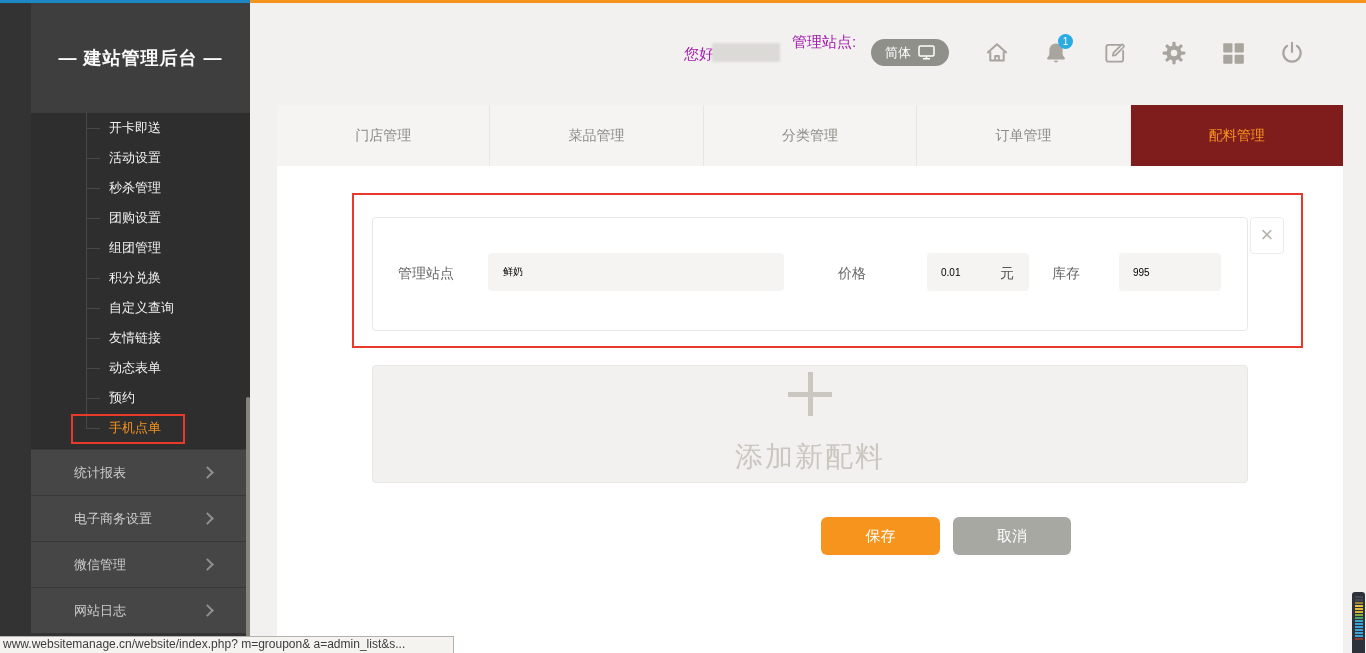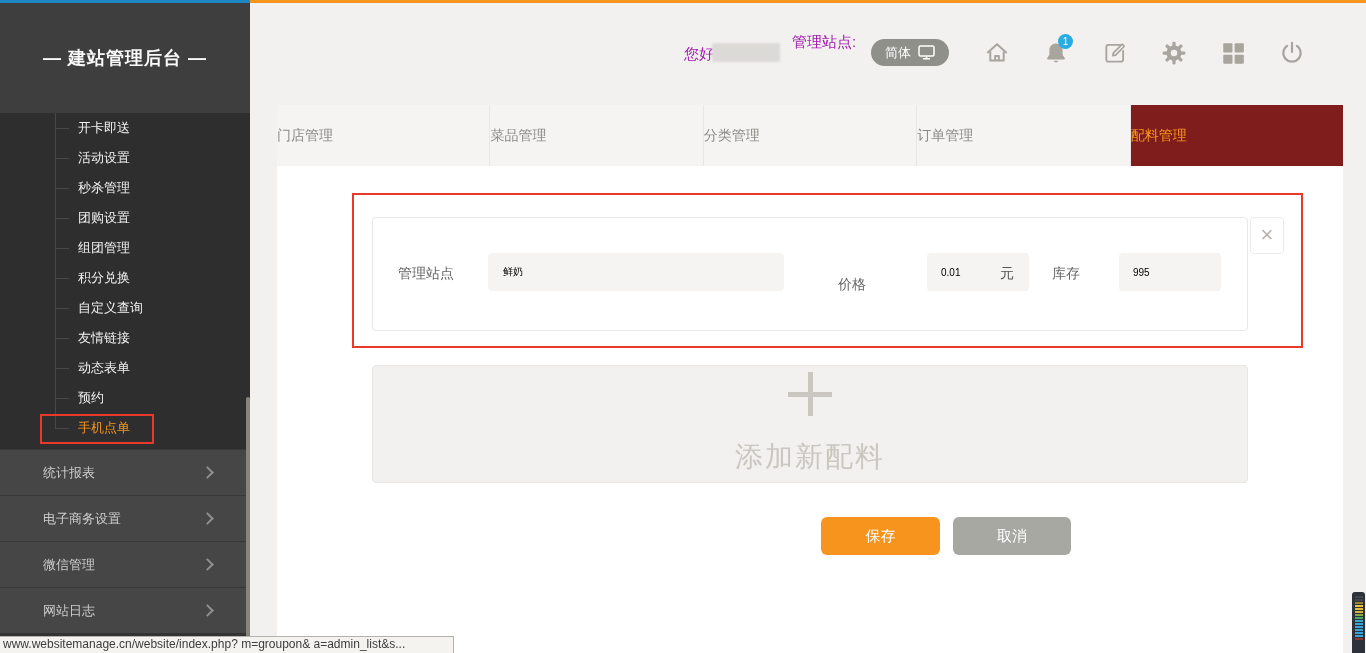--- a/index.html
+++ b/index.html
@@ -4,21 +4,21 @@
 <style>
   * { margin:0; padding:0; box-sizing:border-box; }
   body { font-family:"Liberation Sans","DejaVu Sans",sans-serif; }
   .page { position:relative; width:1366px; height:653px; background:#f2f1ef; overflow:hidden; }
 
   
   .bar-blue   { position:absolute; left:0; top:0; width:250px; height:3px; background:#1d87c6; }
   .bar-orange { position:absolute; left:250px; top:0; width:1116px; height:3px; background:#f7941d; }
 
   
-  .sidebar { position:absolute; left:0; top:3px; width:250px; height:650px; background:#333333; }
+  .sidebar { position:absolute; left:0; top:3px; width:250px; height:650px; background:#333333;padding-left:31px; }
   .sidebar-head { height:110px; background:#3e3e3e; display:flex; align-items:center; justify-content:center;
                   color:#fafafa; font-size:18px; font-weight:bold; letter-spacing:1px; }
   .submenu { position:relative; background:#2e2e2e; padding-bottom:6px; }
   .submenu::before { content:""; position:absolute; left:55px; top:0; bottom:20px; width:1px; background:#484848; }
   .submenu-item { position:relative; height:30px; line-height:30px; padding-left:78px;
                   color:#f0f0f0; font-size:13px; cursor:pointer; white-space:nowrap; }
   .submenu-item::before { content:""; position:absolute; left:55px; top:15px; width:14px; height:1px; background:#484848; }
   .submenu-item.active { color:#f7941d; }
   .submenu-item.active::after { content:""; position:absolute; left:40px; top:1px; width:110px; height:26px;
                   border:2px solid #e8392b; }
@@ -38,34 +38,34 @@
   .site-label { left:792px; top:33px; }
   .pill { position:absolute; left:871px; top:39px; width:78px; height:27px; border-radius:14px;
           background:#90908b; color:#fff; font-size:13px; display:flex; align-items:center;
           justify-content:center; gap:7px; cursor:pointer; }
   .hicon { position:absolute; top:40px; width:26px; height:26px; cursor:pointer; }
   .badge { position:absolute; left:1058px; top:34px; width:15px; height:15px; border-radius:50%;
            background:#2aabe2; color:#fff; font-size:10px; line-height:15px; text-align:center; }
 
   
   .tabs { position:absolute; left:277px; top:105px; width:1066px; height:61px; display:flex; background:#f5f4f2; }
-  .tab { flex:1; display:flex; align-items:center; justify-content:flex-start; font-size:14px;
+  .tab { flex:1; display:flex; align-items:center; justify-content:center; font-size:14px;
          color:#8b8b86; border-right:1px solid #e8e6e3; cursor:pointer; }
   .tab:last-child { border-right:none; }
   .tab.active { background:#7f1d1d; color:#f7941d; }
   .content { position:absolute; left:277px; top:166px; width:1066px; height:487px; background:#fff; }
 
   .annot-form { position:absolute; left:352px; top:193px; width:951px; height:155px;
                 border:2px solid #e8392b; pointer-events:none; z-index:5; }
 
   .card { position:absolute; left:372px; top:217px; width:876px; height:114px; background:#fff;
           border:1px solid #eae8e5; border-radius:4px; }
   .flabel { position:absolute; top:265px; font-size:14px; color:#666; }
   .lbl-name  { left:398px; }
-  .lbl-price { left:838px;margin-top:11px; }
+  .lbl-price { left:838px; }
   .lbl-stock { left:1052px; }
   .fld { position:absolute; top:253px; height:38px; background:#f5f4f2; border:none; border-radius:4px;
          font-size:10px; color:#000000; font-family:inherit; outline:none; }
   .fld-name  { left:488px; width:296px; padding:0 15px; }
   .fld-price { left:927px; width:102px; padding:0 30px 0 14px; }
   .fld-stock { left:1119px; width:102px; padding:0 14px; }
   .unit { position:absolute; left:1000px; top:265px; font-size:14px; color:#555; }
   .close-btn { position:absolute; left:1250px; top:217px; width:34px; height:37px; background:#fff;
                border:1px solid #edebe8; border-radius:4px; color:#b5b1ab; font-size:22px; line-height:34px;
                text-align:center; cursor:pointer; z-index:6; }

